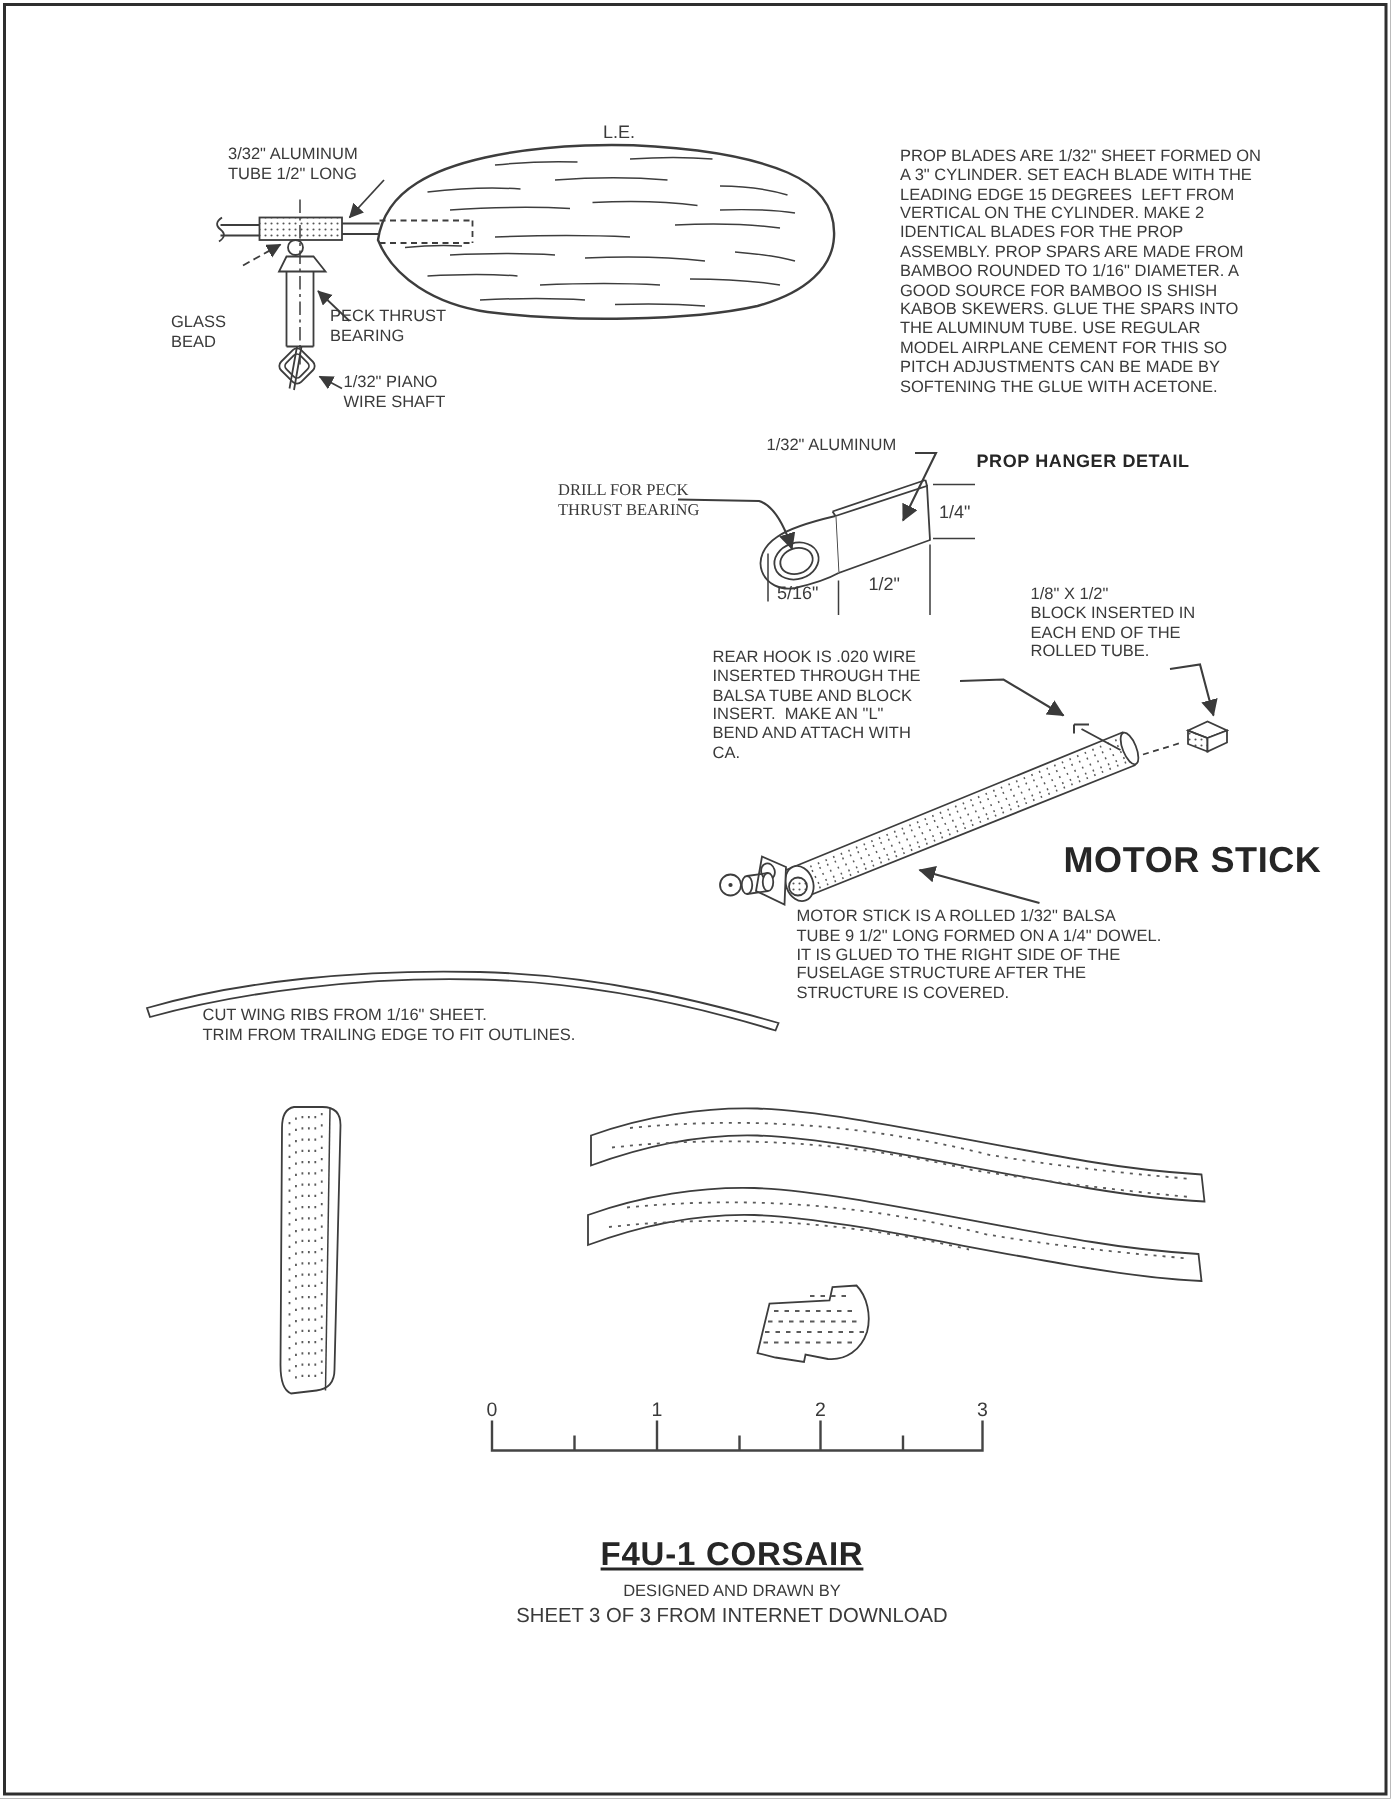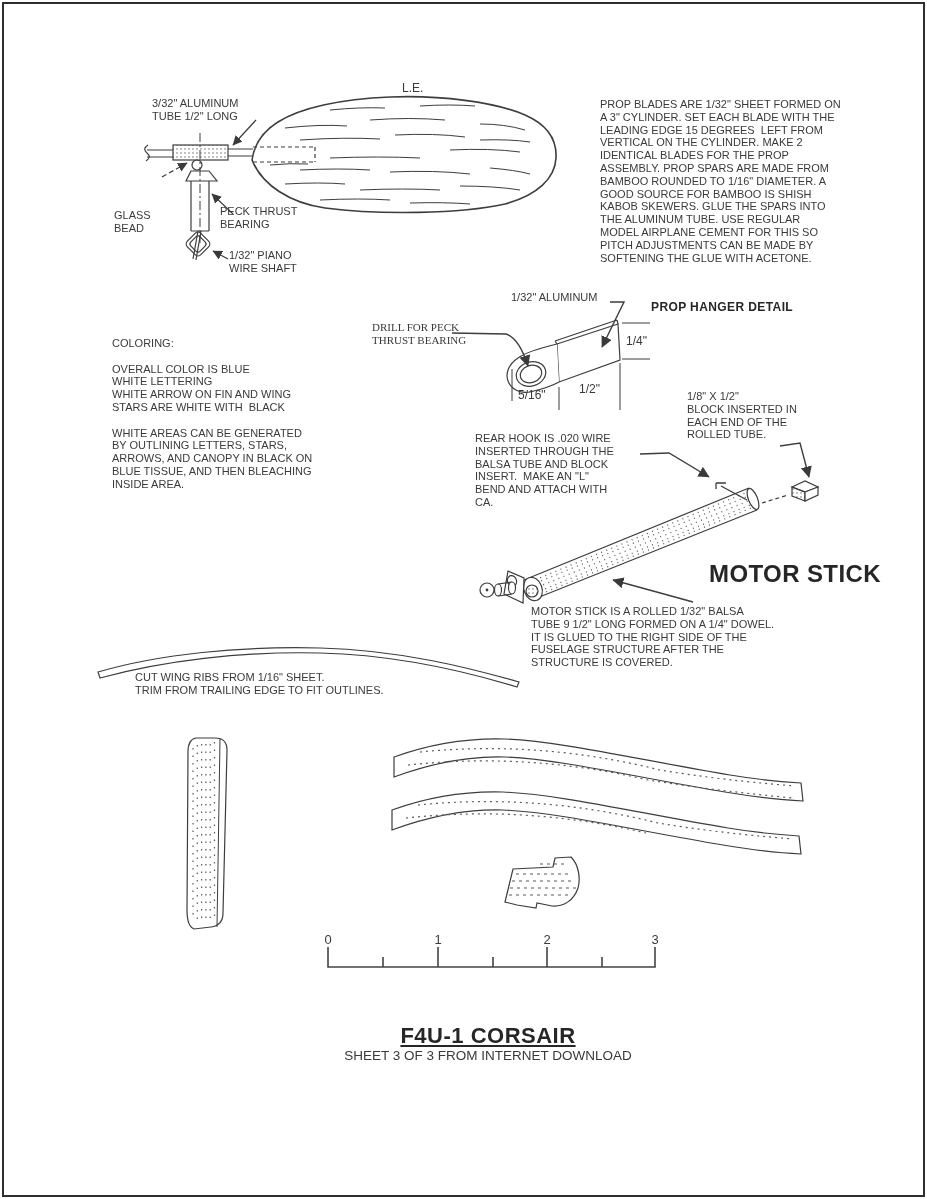--- a/index.html
+++ b/index.html
@@ -209,38 +209,27 @@
 INSERT.  MAKE AN "L"
 BEND AND ATTACH WITH
 CA.</div>
   <div class="h-bold" id="motor-stick-title">MOTOR STICK</div>
   <div class="lbl" style="left:531px;top:605px;">MOTOR STICK IS A ROLLED 1/32" BALSA
 TUBE 9 1/2" LONG FORMED ON A 1/4" DOWEL.
 IT IS GLUED TO THE RIGHT SIDE OF THE
 FUSELAGE STRUCTURE AFTER THE
 STRUCTURE IS COVERED.</div>
 
-  <div class="lbl" style="left:112px;top:337px;">COLORING:
-
-OVERALL COLOR IS BLUE
-WHITE LETTERING
-WHITE ARROW ON FIN AND WING
-STARS ARE WHITE WITH  BLACK
-
-WHITE AREAS CAN BE GENERATED
-BY OUTLINING LETTERS, STARS,
-ARROWS, AND CANOPY IN BLACK ON
-BLUE TISSUE, AND THEN BLEACHING
-INSIDE AREA.</div>
 
   <div class="lbl" style="left:135px;top:671px;">CUT WING RIBS FROM 1/16" SHEET.
 TRIM FROM TRAILING EDGE TO FIT OUTLINES.</div>
 
   <div class="tick-num" style="left:316px;top:932px;">0</div>
   <div class="tick-num" style="left:426px;top:932px;">1</div>
   <div class="tick-num" style="left:535px;top:932px;">2</div>
   <div class="tick-num" style="left:643px;top:932px;">3</div>
 
   <div id="title-block">
     <div class="title-line">F4U-1 CORSAIR</div>
+    <div class="credit" style="margin-top:8px;">DESIGNED AND DRAWN BY</div>
     <div class="sheet-info">SHEET 3 OF 3 FROM INTERNET DOWNLOAD</div>
   </div>
 </div>
 
 </body></html>

